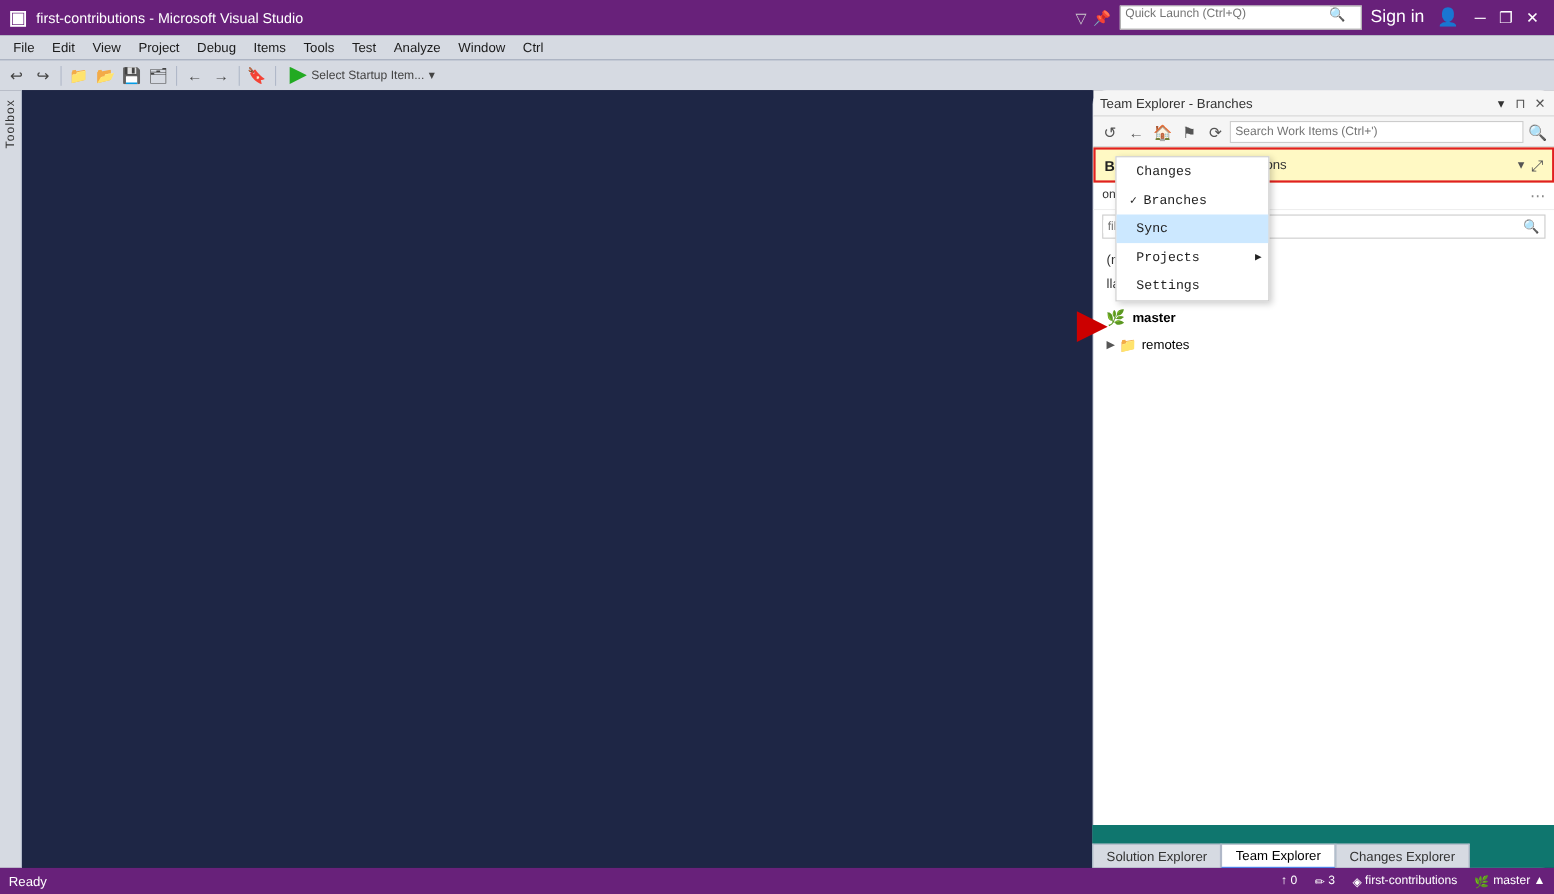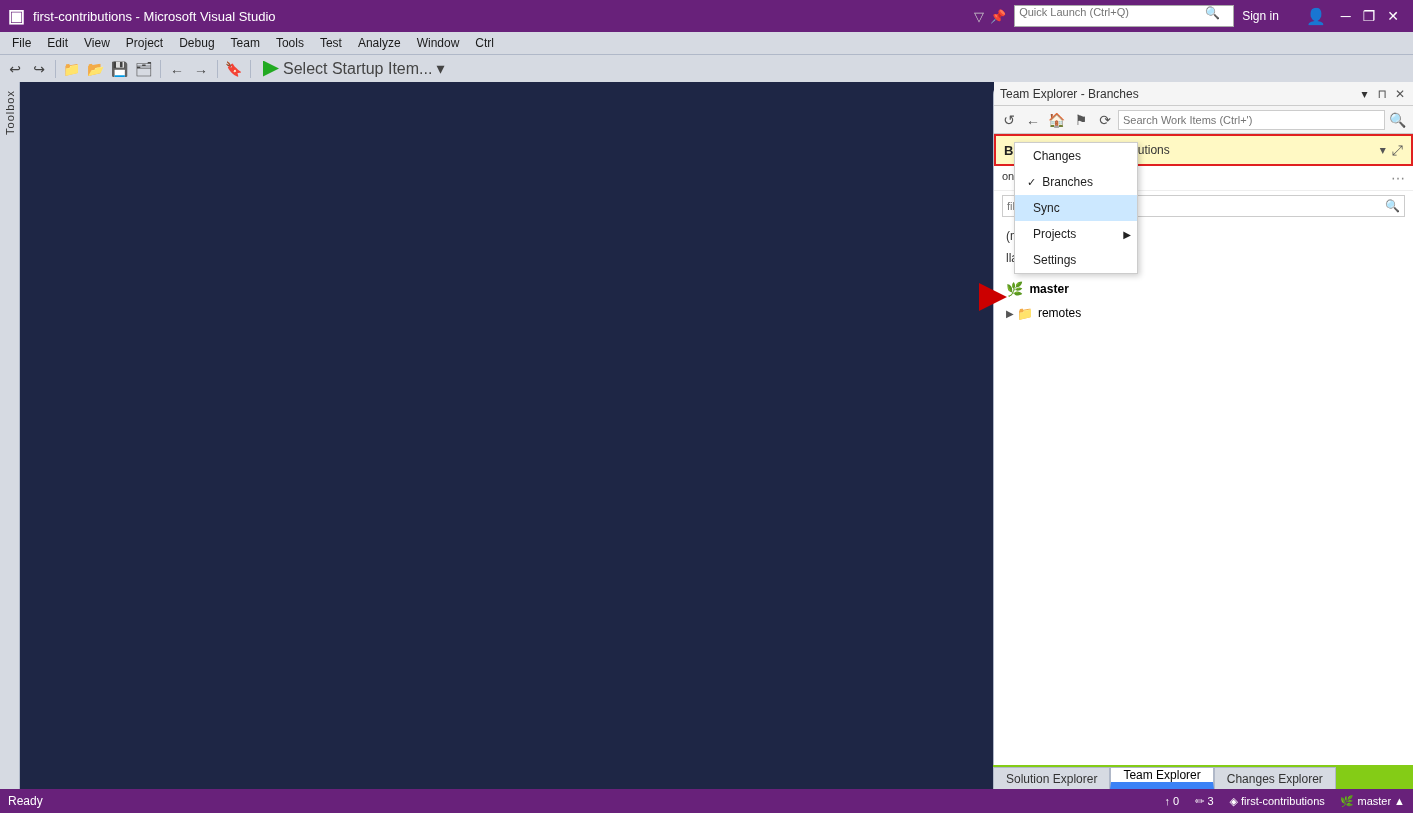--- a/index.html
+++ b/index.html
@@ -44,21 +44,21 @@
       width: 22px; height: 22px;
       display: flex; align-items: center; justify-content: center;
       background: transparent; border: 1px solid transparent;
       cursor: pointer; font-size: 14px; color: #444;
     }
     .toolbar-sep { width: 1px; height: 18px; background: #b0b8c8; margin: 0 3px; }
     .toolbar-startup {
       display: flex; align-items: center;
       padding: 2px 6px;
       background: transparent; border: 1px solid transparent;
-      font-size: 16px; color: #444; cursor: pointer; height: 22px; text-align: right;
+      font-size: 11px; color: #444; cursor: pointer; height: 22px; text-align: right;
     }
     .play-btn {
       width: 16px; height: 16px; background: #22aa22;
       clip-path: polygon(0 0, 100% 50%, 0 100%);
       margin-right: 4px;
     }
 
     
     #main-area {
       display: flex;
@@ -152,25 +152,26 @@
     #branches-header .branches-sep { color: #999; margin: 0 6px; }
     #branches-header .branches-repo { color: #333; font-size: 12px; flex: 1; }
     #branches-header .branches-dropdown { font-size: 12px; color: #555; cursor: pointer; margin-right: 6px; }
     #branches-header .branches-external { font-size: 14px; color: #555; cursor: pointer; }
 
     
     #dropdown-menu {
       position: absolute;
       top: 60px;
       left: 20px;
-      width: 124px;
+      width: 140px;
       background: white;
       border: 1px solid #ccc;
       box-shadow: 2px 2px 6px rgba(0,0,0,0.2);
       z-index: 100;
+      font-family: Liberation Mono, monospace;
     }
     .dropdown-item {
       height: 26px;
       display: flex;
       align-items: center;
       padding: 0 12px;
       font-size: 12px;
       color: #222;
       cursor: pointer;
       position: relative;
@@ -204,21 +205,21 @@
       font-size: 12px;
       display: flex; align-items: center;
       cursor: pointer;
       border: 1px solid #b0b8c8;
       border-bottom: none;
       background: #d6dae2;
       color: #333;
     }
     .bottom-tab.active {
       background: white;
-      border-bottom: 7px solid #3b82f6;
+      border-bottom: 1px solid #3b82f6;
       color: #000;
     }
 
     
     #status-bar {
       height: 24px;
       background: #68217a;
       display: flex;
       align-items: center;
       padding: 0 8px;
@@ -229,34 +230,34 @@
 
 <div id="title-bar">
   <span style="margin-right:8px; font-size:18px; color:#fff; font-weight:bold;">▣</span>
   <span style="flex:1; font-size:13px;">first-contributions - Microsoft Visual Studio</span>
   <span style="margin-right:6px; font-size:13px; color:#ccc;">▽</span>
   <span style="margin-right:8px; font-size:13px; color:#ccc;">📌</span>
   <div style="display:flex; align-items:flex-start; background:white; height:22px; width:220px; margin-right:8px; border:1px solid #aaa;">
     <input type="text" style="border: none; outline: none; font-size: 11px; width: 190px; padding: 0px 4px; color: rgb(153, 153, 153);" placeholder="Quick Launch (Ctrl+Q)">
     <span style="font-size:12px; color:#777;">🔍</span>
   </div>
-  <span style="color:white; font-size:12px; margin-right:28px; cursor:pointer;">Sign in</span>
+  <span style="color:white; font-size:16px; margin-right:12px; cursor:pointer;">Sign in</span>
   <span style="color:white; font-size:16px; margin-right:8px;">👤</span>
   <button style="background:transparent; border:none; color:white; cursor:pointer; font-size:14px; padding:0 6px;">─</button>
   <button style="background:transparent; border:none; color:white; cursor:pointer; font-size:14px; padding:0 6px;">❐</button>
   <button style="background:transparent; border:none; color:white; cursor:pointer; font-size:14px; padding:0 6px;">✕</button>
 </div>
 
 <div id="menu-bar">
   <span class="menu-item">File</span>
   <span class="menu-item">Edit</span>
   <span class="menu-item">View</span>
   <span class="menu-item">Project</span>
   <span class="menu-item">Debug</span>
-  <span class="menu-item">Team</span>
+  <span class="menu-item">Items</span>
   <span class="menu-item">Tools</span>
   <span class="menu-item">Test</span>
   <span class="menu-item">Analyze</span>
   <span class="menu-item">Window</span>
   <span class="menu-item">Ctrl</span>
 </div>
 
 <div id="toolbar">
   <button class="toolbar-btn" title="Undo">↩</button>
   <button class="toolbar-btn" title="Redo">↪</button>
@@ -368,21 +369,21 @@
       <div style="display:flex; align-items:center; height:24px; font-size:12px; padding:0 4px; cursor:pointer;">
         <span style="margin-right:4px; font-size:10px; color:#555;">▶</span>
         <span style="margin-right:4px; font-size:13px;">📁</span>
         <span>remotes</span>
       </div>
     </div>
 
   </div>
 </div>
 
-<div id="bottom-tabs" style="position:absolute; bottom:24px; right:0; width:420px; height:24px; background:#84cc16; display:flex; align-items:flex-end;">
+<div id="bottom-tabs" style="position:absolute; bottom:24px; right:0; width:420px; height:39px; background:#0f766e; display:flex; align-items:flex-end;">
   <div class="bottom-tab">Solution Explorer</div>
   <div class="bottom-tab active">Team Explorer</div>
   <div class="bottom-tab">Changes Explorer</div>
 </div>
 
 <div id="status-bar" style="position:absolute; bottom:0; left:0; width:100%; height:24px; background:#68217a; display:flex; align-items:center; padding:0 8px;">
   <span style="color:white; font-size:12px; flex:1;">Ready</span>
   <div style="display:flex; gap:16px; align-items:center;">
     <span style="color:white; font-size:11px; cursor:pointer; display:flex; align-items:center; gap:3px;">
       <span>↑</span>

